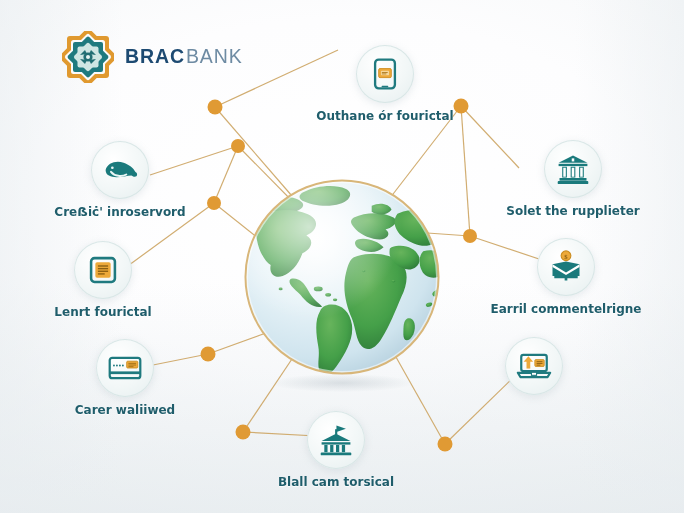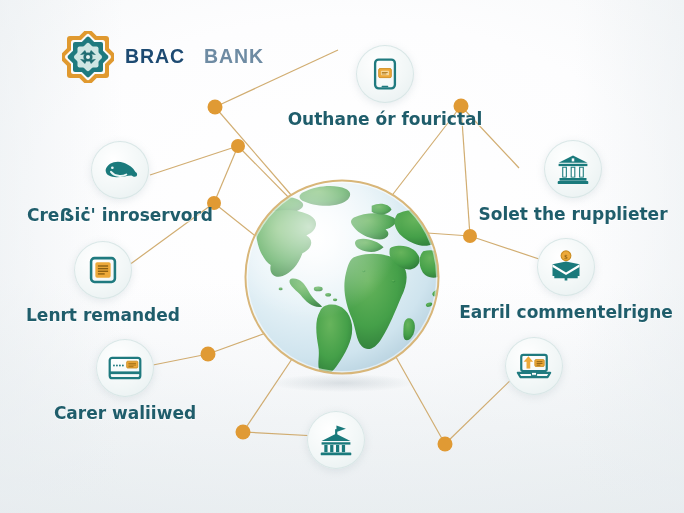--- a/index.html
+++ b/index.html
@@ -26,21 +26,21 @@
   
   #brand{
     position:absolute;left:62px;top:31px;display:flex;align-items:center;gap:11px;z-index:40;
   }
   #brand .mark{width:52px;height:52px;position:relative;flex:none;}
   #brand .wordmark{
     font-size:19.5px;letter-spacing:.9px;white-space:nowrap;line-height:1;
     font-family:"Liberation Sans", sans-serif;
   }
   #brand .wordmark .b1{font-weight:bold;color:#1d4a72;}
-  #brand .wordmark .b2{font-weight:bold;color:#6e8ba3;margin-left:19px;}
+  #brand .wordmark .b2{font-weight:normal;color:#6e8ba3;margin-left:1px;}
 
   
   #globe{
     position:absolute;left:243px;top:178px;width:198px;height:198px;z-index:20;
   }
   #globe .shadow{
     position:absolute;left:14%;bottom:-16px;width:72%;height:18px;border-radius:50%;
     background:radial-gradient(ellipse at center, rgba(150,165,175,.30) 0%, rgba(150,165,175,0) 72%);
   }
 
@@ -49,21 +49,21 @@
 
   
   .node{position:absolute;z-index:30;display:flex;flex-direction:column;align-items:center;width:150px;}
   .node .bubble{
     width:58px;height:58px;border-radius:50%;
     background:radial-gradient(circle at 38% 32%, #ffffff 0%, #f2f7f7 55%, #e5eeef 100%);
     box-shadow:0 2px 8px rgba(140,160,168,.20), inset 0 0 0 1px rgba(214,228,228,.9);
     display:flex;align-items:center;justify-content:center;
   }
   .node .caption{
-    margin-top:7px;font-size:17px;line-height:1.15;text-align:center;white-space:nowrap;
+    margin-top:7px;font-size:12px;line-height:1.15;text-align:center;white-space:nowrap;
     color:#1f5d6b;font-family:"DejaVu Sans", sans-serif;font-weight:600;
     text-shadow:0 1px 1px rgba(255,255,255,.85);
   }
 </style>
 </head>
 <body>
 
 <div id="stage">
 
   <svg id="links" viewBox="0 0 684 513">
@@ -251,21 +251,21 @@
         <rect x="6" y="6" width="28" height="28" rx="4" fill="none" stroke="#1f7a7f" stroke-width="3"></rect>
         <rect x="11" y="11" width="18" height="18" rx="2" fill="#eda93a"></rect>
         <g fill="#8a5f12">
           <rect x="14" y="14.5" width="12" height="1.6"></rect>
           <rect x="14" y="17.6" width="12" height="1.6"></rect>
           <rect x="14" y="20.7" width="12" height="1.6"></rect>
           <rect x="14" y="23.8" width="8" height="1.6"></rect>
         </g>
       </svg>
     </div>
-    <div class="caption">Lenrt remanded</div>
+    <div class="caption">Lenrt fourictal</div>
   </div>
 
   <div class="node" style="left:50px;top:339px;justify-content:center;">
     <div class="bubble">
       <svg viewBox="0 0 44 40" width="38" height="34">
         <rect x="4" y="8" width="36" height="24" rx="3" fill="none" stroke="#1f7a7f" stroke-width="2.6"></rect>
         <rect x="4" y="24" width="36" height="3.2" fill="#1f7a7f"></rect>
         <rect x="24" y="12" width="13" height="8" rx="1.2" fill="#eda93a" stroke="#c98b1e" stroke-width="1"></rect>
         <g fill="#9c6c14">
           <rect x="26" y="14" width="9" height="1"></rect>
@@ -292,20 +292,21 @@
           <rect x="7" y="25.5" width="3.6" height="8"></rect>
           <rect x="13.5" y="25.5" width="3.6" height="8"></rect>
           <rect x="20" y="25.5" width="3.6" height="8"></rect>
           <rect x="26.5" y="25.5" width="3.6" height="8"></rect>
           <rect x="3" y="34" width="34" height="3" rx="1"></rect>
           <rect x="19" y="8" width="2.4" height="7"></rect>
           <path d="M20.5,4 L31,7.4 L20.5,11 Z"></path>
         </g>
       </svg>
     </div>
+    <div class="caption">Blall cam torsical</div>
   </div>
 
   <div class="node" style="left:459px;top:337px;">
     <div class="bubble">
       <svg viewBox="0 0 44 40" width="38" height="34">
         <rect x="7" y="7" width="30" height="19" rx="2.4" fill="none" stroke="#1f7a7f" stroke-width="2.6"></rect>
         <path d="M3,28 H41 L38,33 H6 Z" fill="none" stroke="#1f7a7f" stroke-width="2.6" stroke-linejoin="round"></path>
         <rect x="19" y="27.4" width="6" height="3.6" fill="#ffffff" stroke="#1f7a7f" stroke-width="1.3"></rect>
         <g fill="#eda93a">
           <rect x="13.2" y="14" width="4.4" height="9"></rect>

